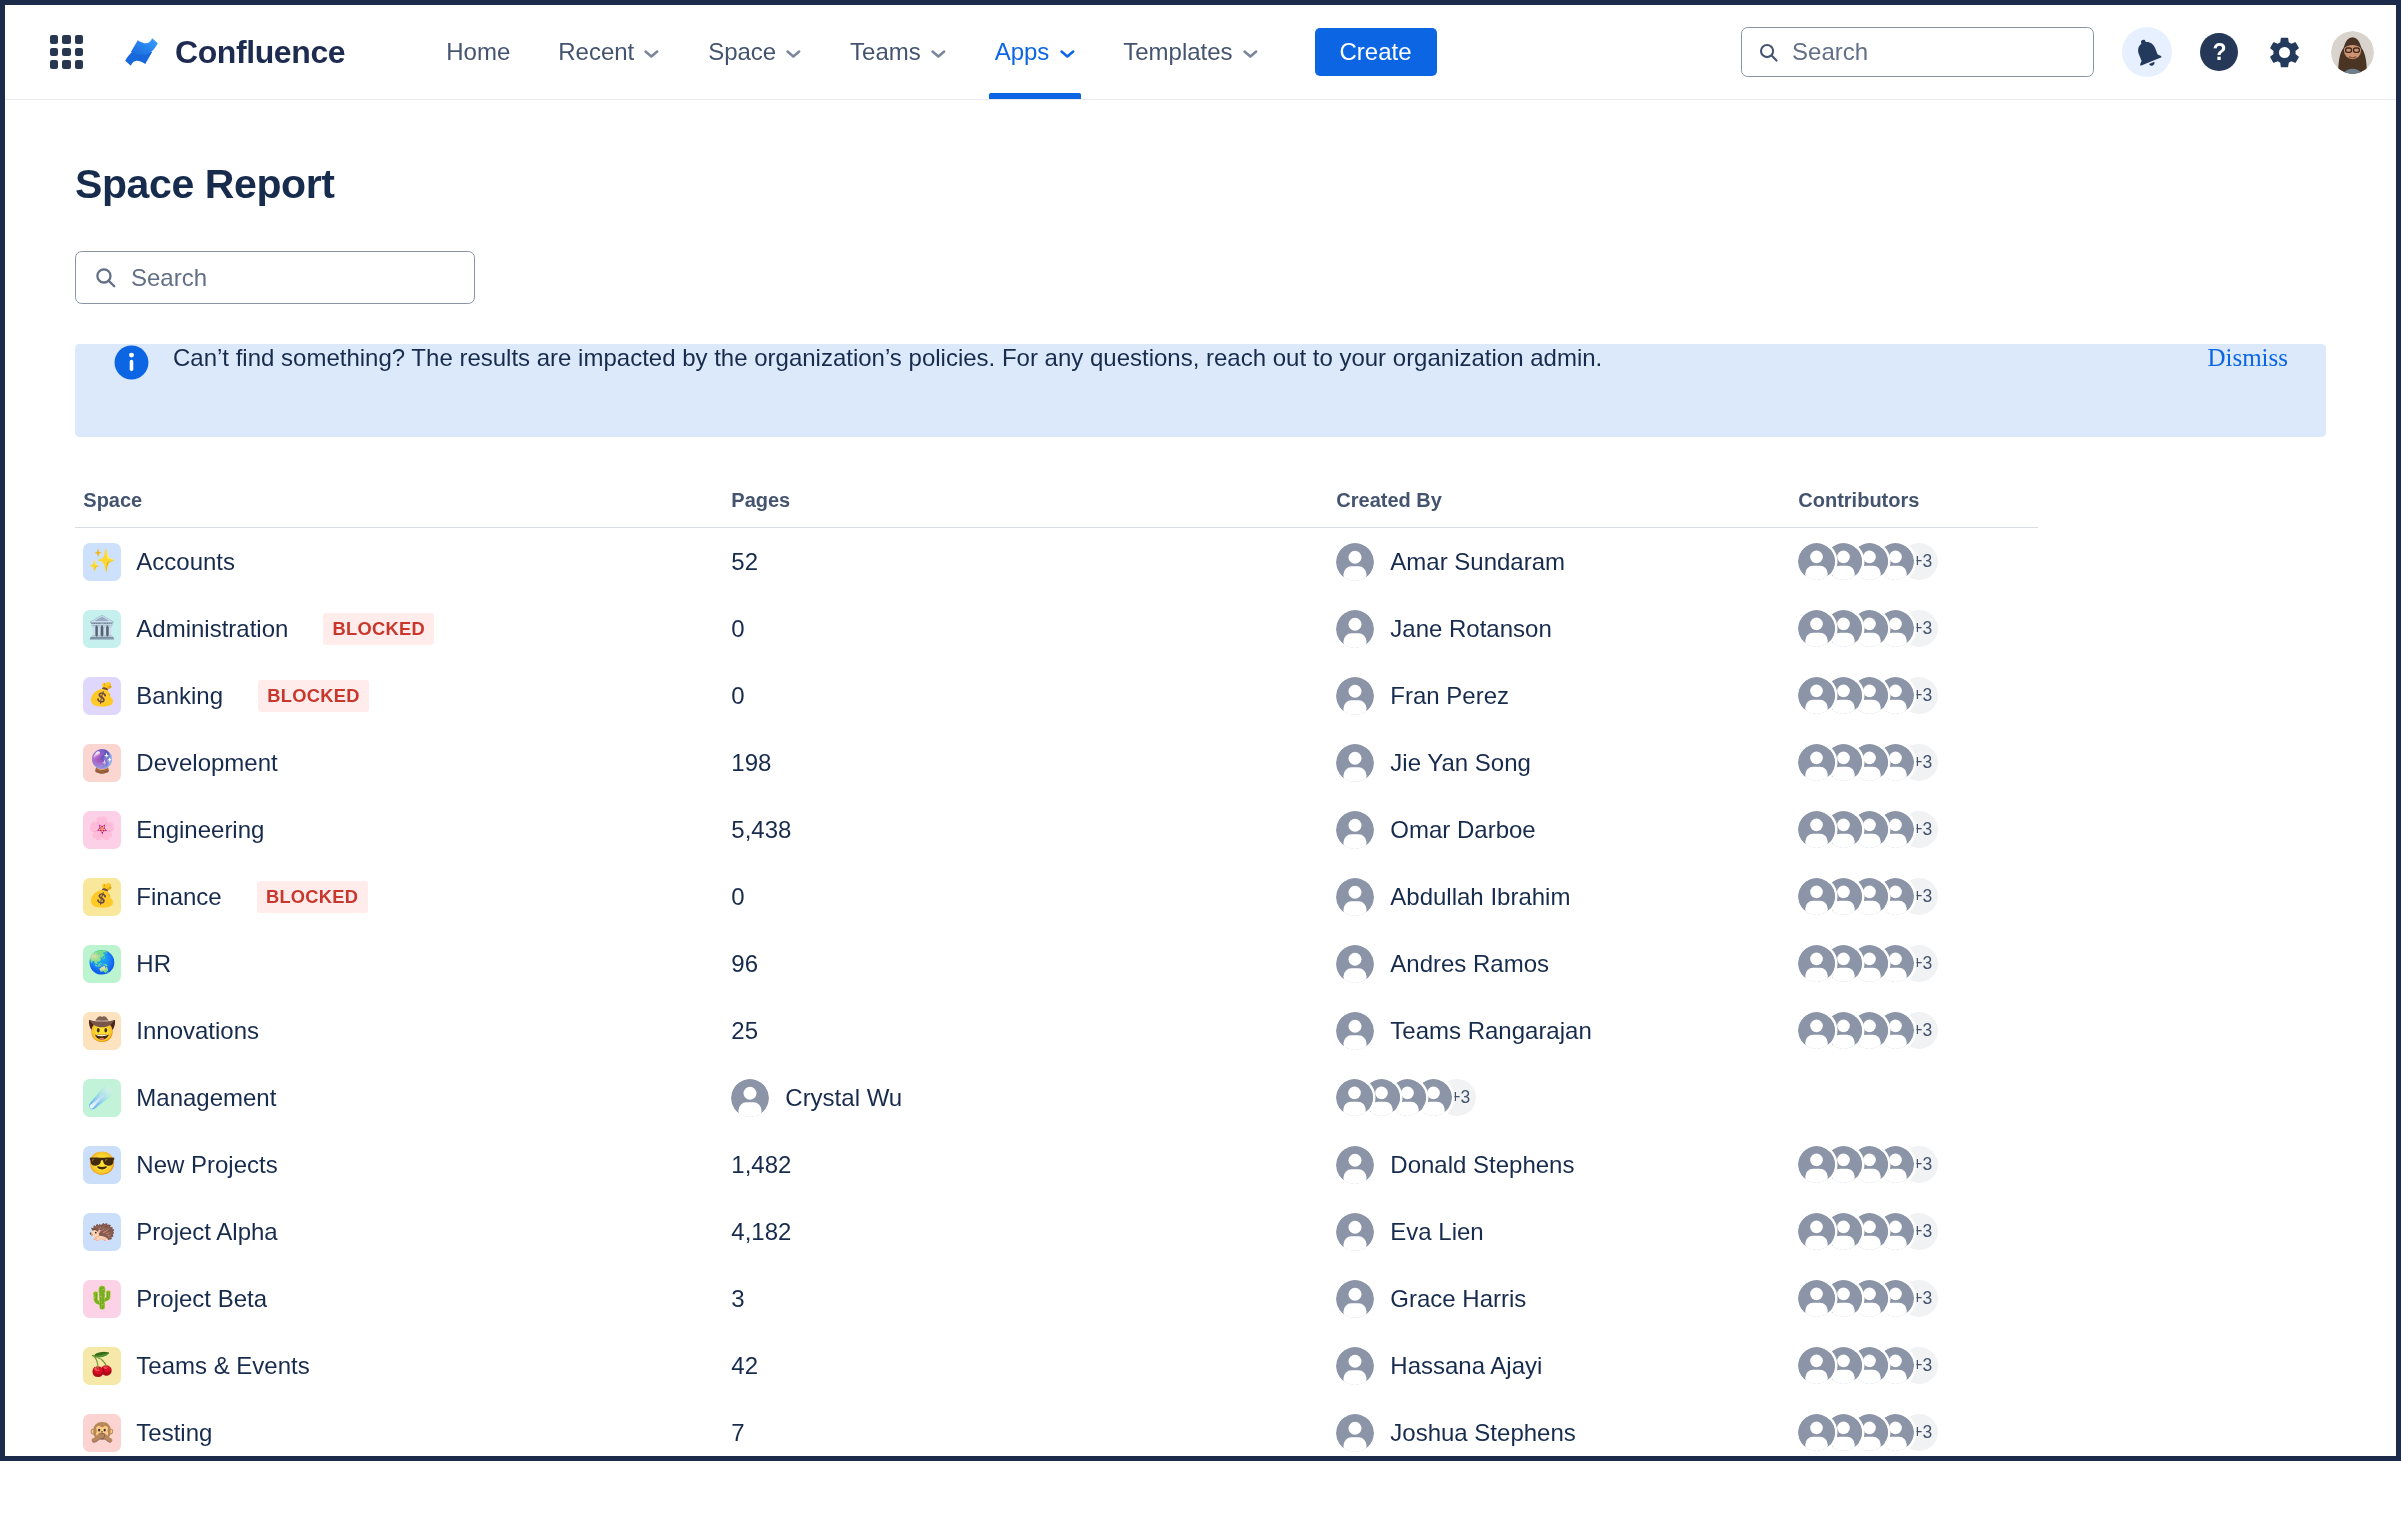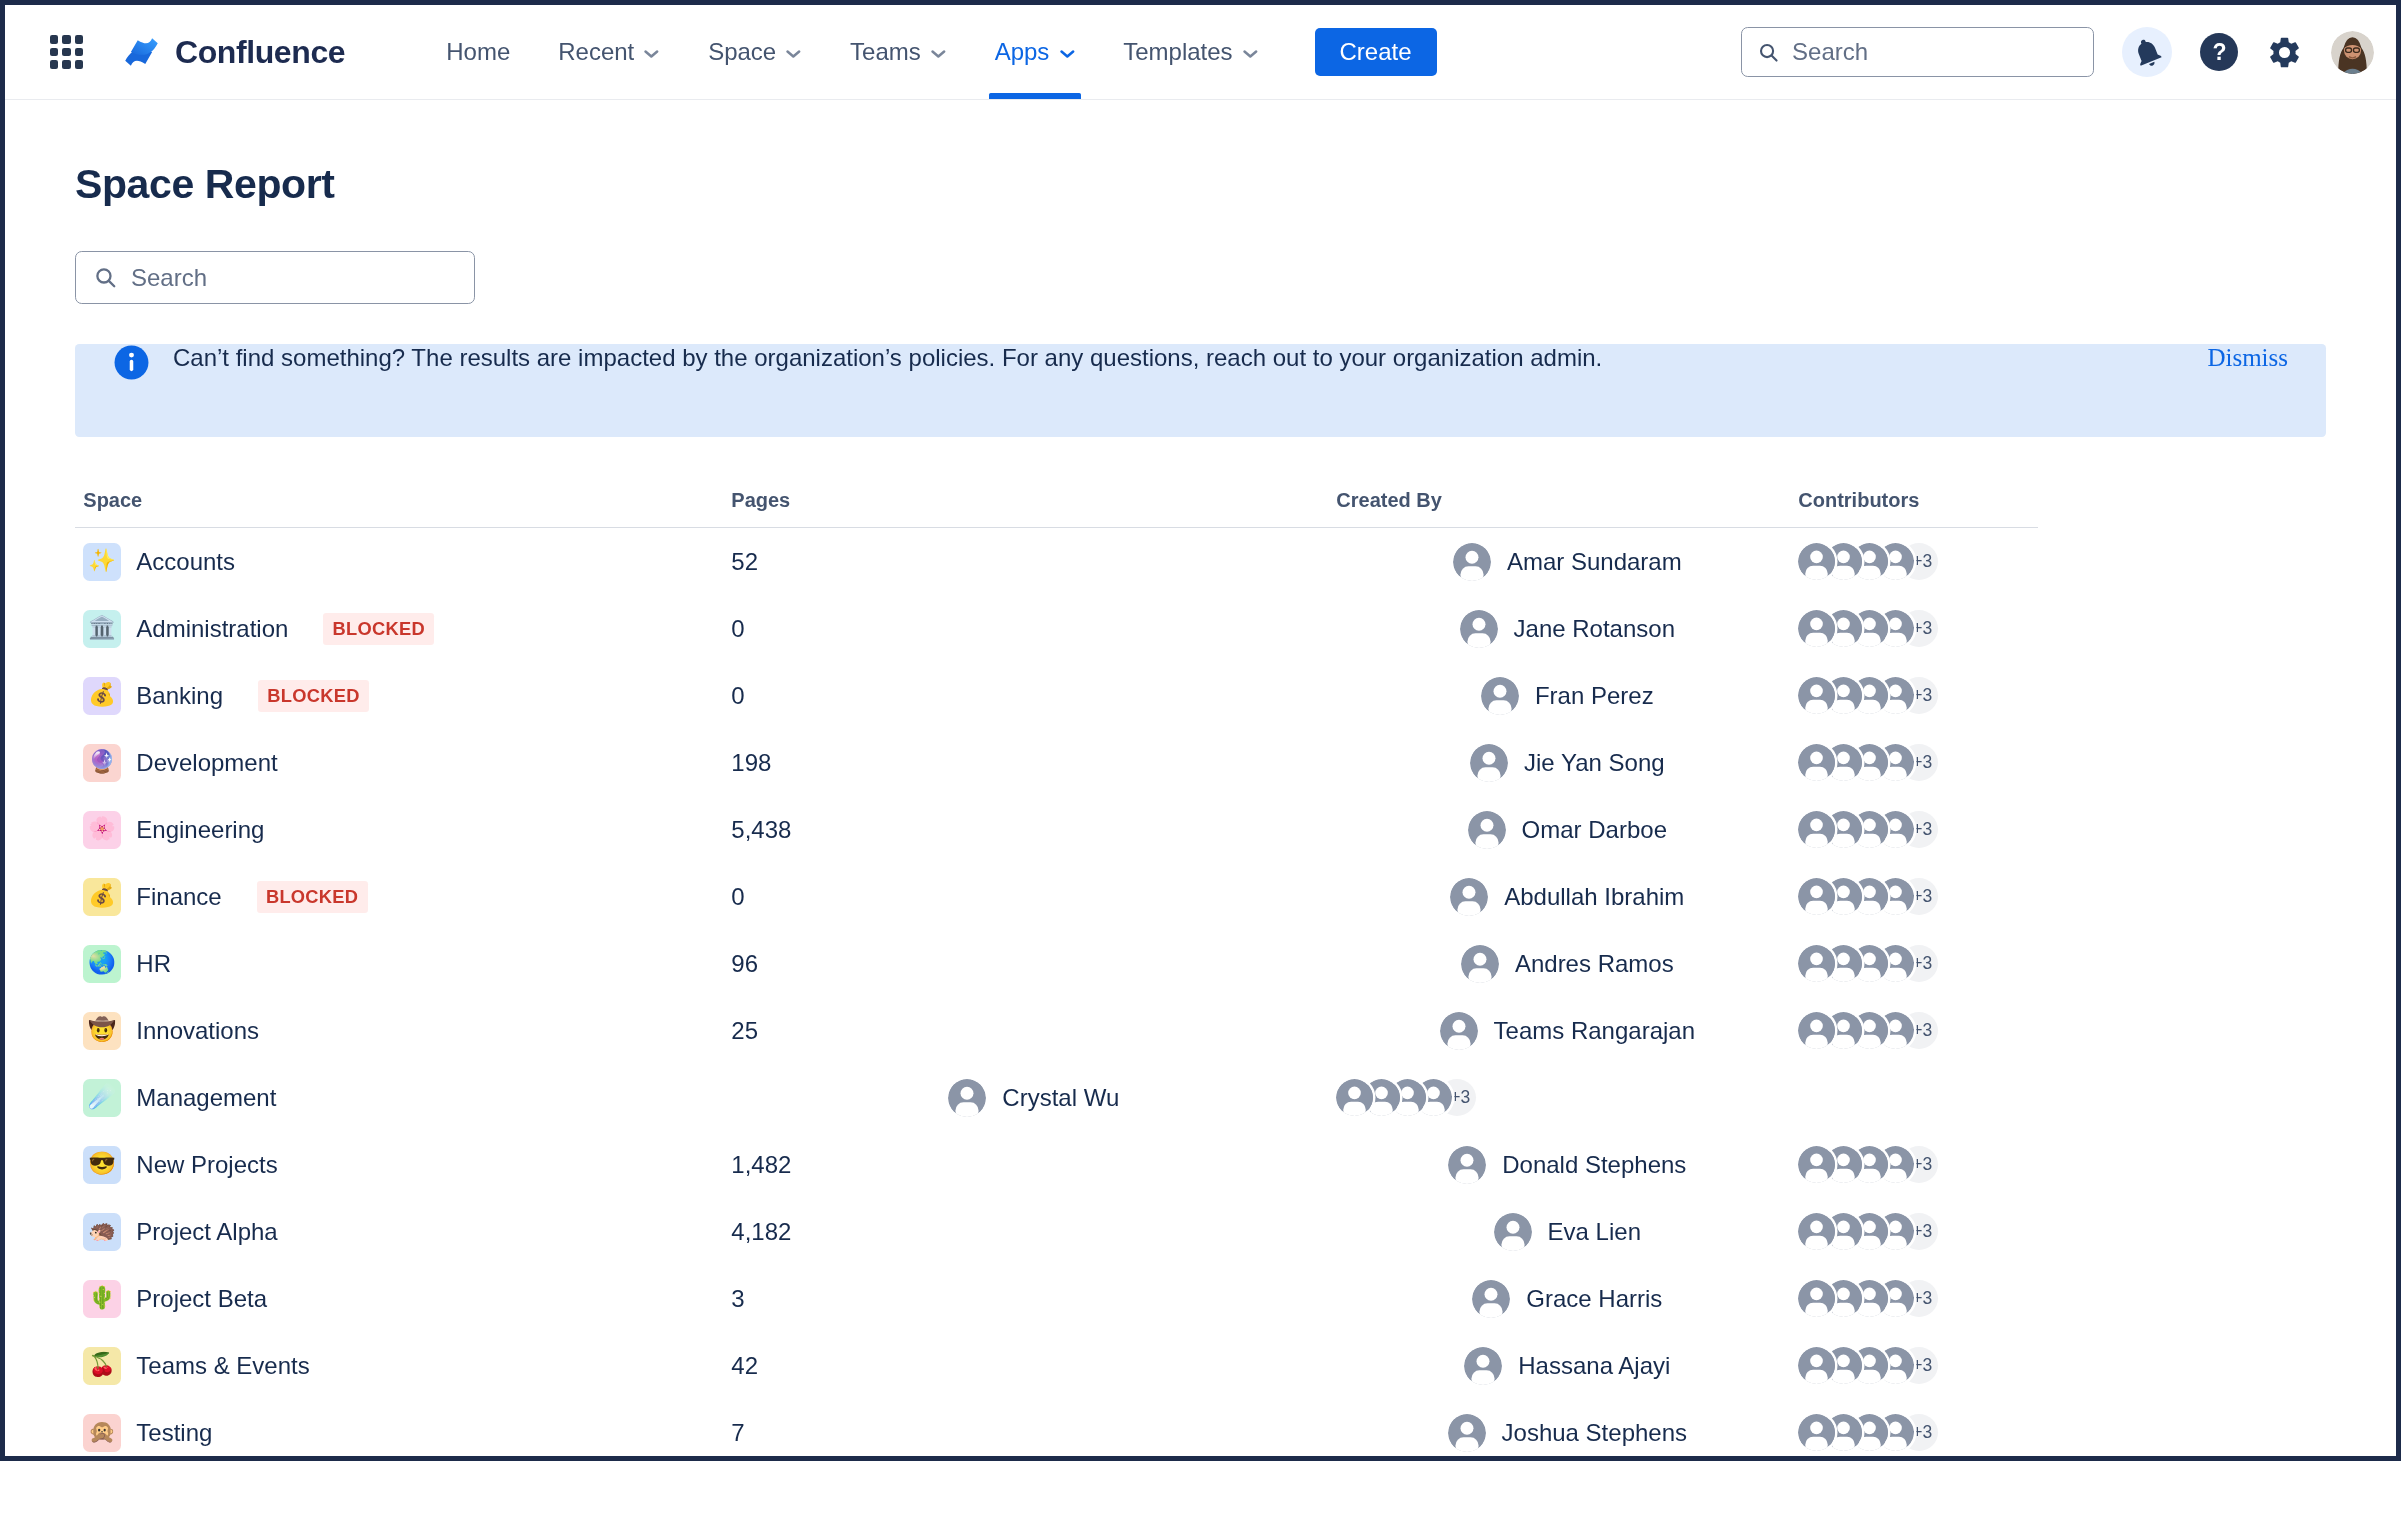--- a/index.html
+++ b/index.html
@@ -120,21 +120,21 @@
     font-size: 22.5px; line-height: 1;
   }
   .space-name { font-size: 24px; font-weight: 500; color: #172B4D; }
   .blocked-badge {
     margin-left: 20px; background: #FFECEB; color: #C9372C;
     font-size: 18.3px; font-weight: 700; letter-spacing: 0.3px;
     padding: 5px 9.2px; border-radius: 3.3px;
   }
   .pages-cell { font-size: 24px; color: #172B4D; }
 
-  .creator-cell { display: flex; align-items: center; gap: 16px; justify-content: center; }
+  .creator-cell { display: flex; align-items: center; gap: 16px; }
   .creator-cell .p-avatar { width: 38px; height: 38px; flex: 0 0 auto; }
   .creator-name { font-size: 24px; color: #172B4D; }
 
   .contrib-cell { display: flex; align-items: center; cursor: pointer; }
   .c-avatar {
     width: 37px; height: 37px; border-radius: 50%;
     box-shadow: 0 0 0 2.5px #fff; position: relative; flex: 0 0 auto;
   }
   .c-avatar svg, .p-avatar svg { width: 100%; height: 100%; display: block; }
   .c-avatar + .c-avatar { margin-left: -10.8px; }

